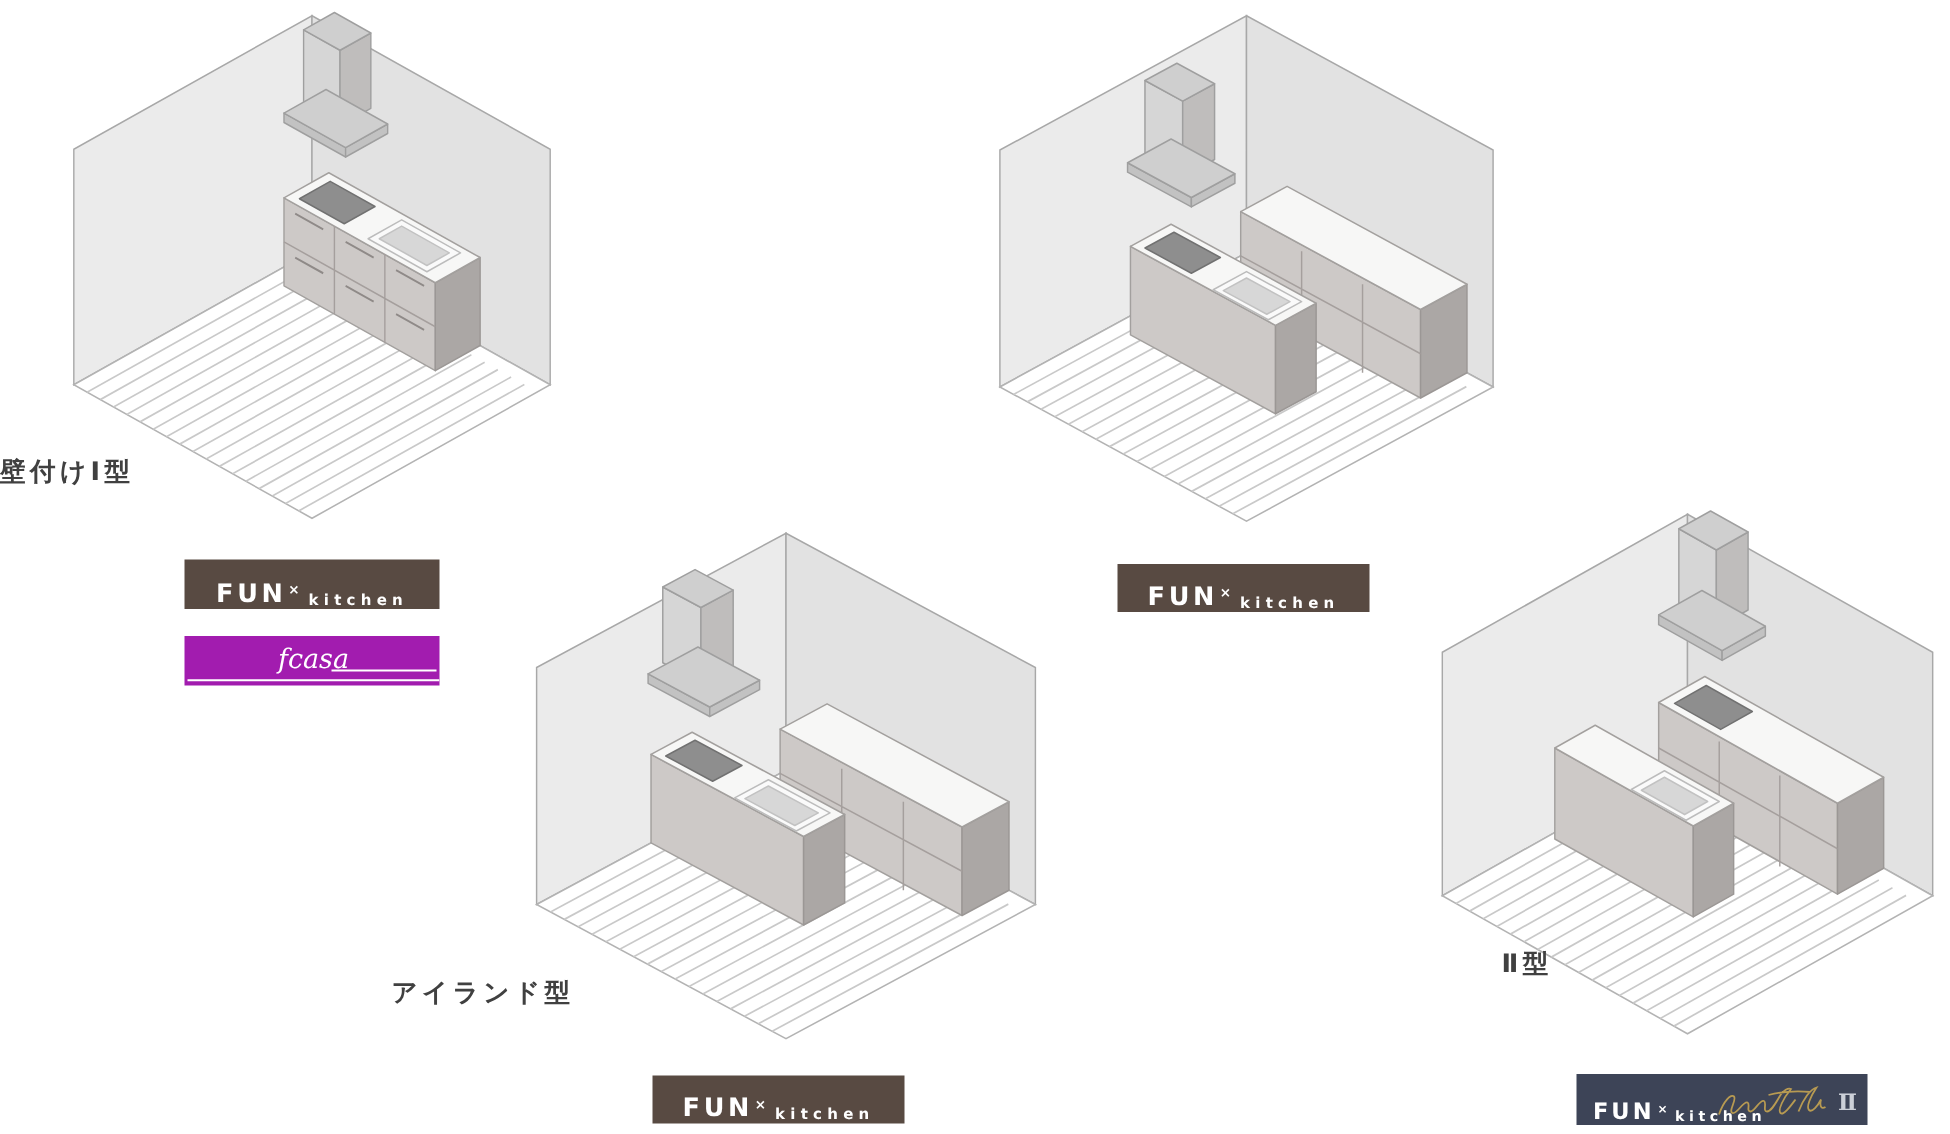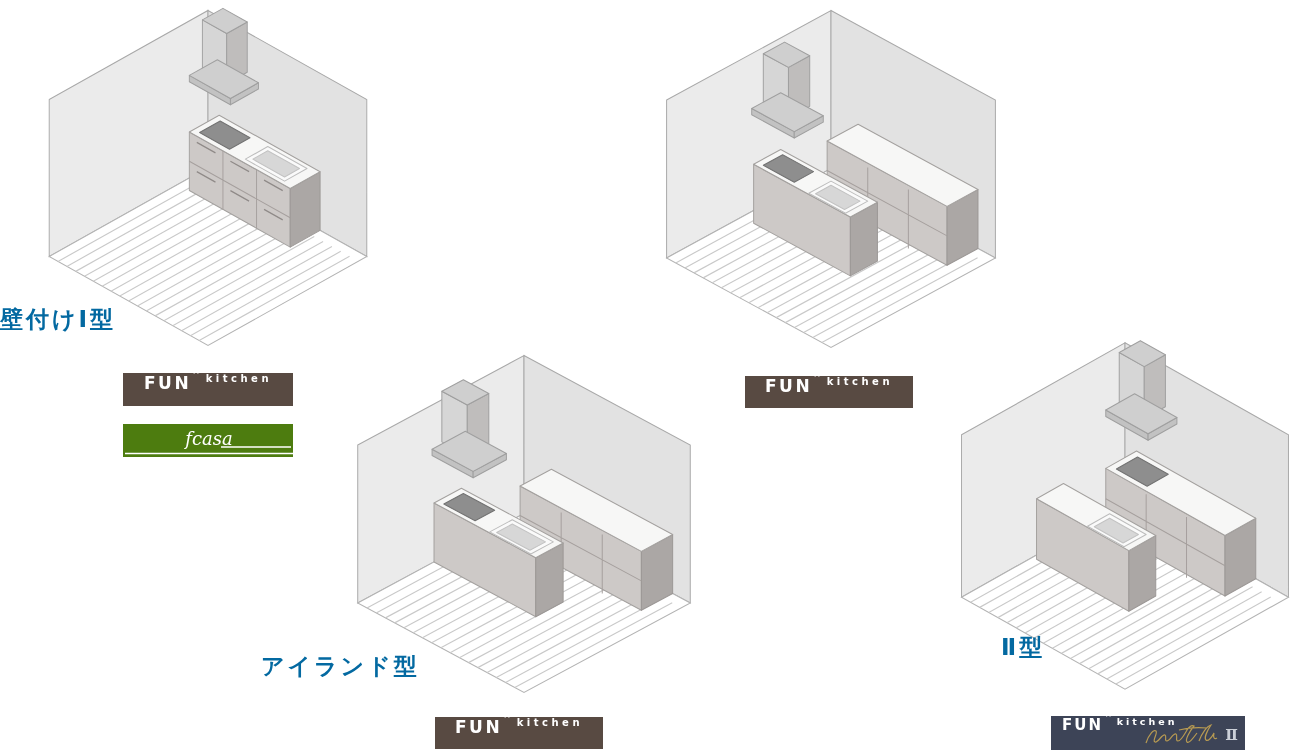--- a/index.html
+++ b/index.html
@@ -22,31 +22,31 @@
   .si{fill:#d7d7d7;stroke:#c2c2c2;stroke-width:1;stroke-linejoin:round;}
   .dl{stroke:#a59f9d;stroke-width:1;fill:none;}
   .hd{stroke:#8f8a88;stroke-width:1.3;fill:none;}
 
   
   .ht{fill:#cfcfcf;stroke:#9f9f9f;stroke-width:1;stroke-linejoin:round;}
   .hf{fill:#d6d6d6;stroke:#9f9f9f;stroke-width:1;stroke-linejoin:round;}
   .hs{fill:#bfbdbc;stroke:#9f9f9f;stroke-width:1;stroke-linejoin:round;}
   .hrim{fill:#c2c2c2;stroke:#9f9f9f;stroke-width:1;stroke-linejoin:round;}
 
-  .type-label{position:absolute;font-weight:bold;font-size:23px;line-height:1.15;
-              color:#0369a1;letter-spacing:3px;white-space:nowrap;}
-
-  .badge{position:absolute;display:flex;align-items:flex-start;justify-content:center;
+  .type-label{position:absolute;font-weight:bold;font-size:17px;line-height:1.15;
+              color:#404040;letter-spacing:3px;white-space:nowrap;}
+
+  .badge{position:absolute;display:flex;align-items:flex-end;justify-content:center;
          color:#ffffff;box-sizing:border-box;}
   .badge-fun{background:#584a42;}
   .badge-fun .brand{font-weight:bold;font-size:17px;letter-spacing:2.5px;}
   .badge-fun .mult{font-size:9px;font-weight:bold;position:relative;top:-7px;margin:0 2px 0 1px;}
   .badge-fun .prod{font-size:10px;font-weight:bold;letter-spacing:3.5px;margin-left:4px;}
 
-  .badge-fcasa{background:#4d7c0f;}
+  .badge-fcasa{background:#a21caf;}
   .badge-fcasa svg{display:block;width:100%;height:100%;}
 
   .badge-navy{background:#3d4457;justify-content:flex-start;padding-left:11px;position:absolute;}
   .badge-navy .brand{font-weight:bold;font-size:15px;letter-spacing:2px;}
   .badge-navy .mult{font-size:8px;font-weight:bold;position:relative;top:-6px;margin:0 2px;}
   .badge-navy .prod{font-size:9.5px;font-weight:bold;letter-spacing:3px;margin-left:3px;}
   .badge-navy .flourish{position:absolute;right:24px;bottom:2px;}
   .badge-navy .numeral{position:absolute;right:7px;bottom:6px;font-family:"DejaVu Serif","Liberation Serif",serif;
                        font-size:15px;color:#ccd0d8;font-weight:bold;}
 </style>

